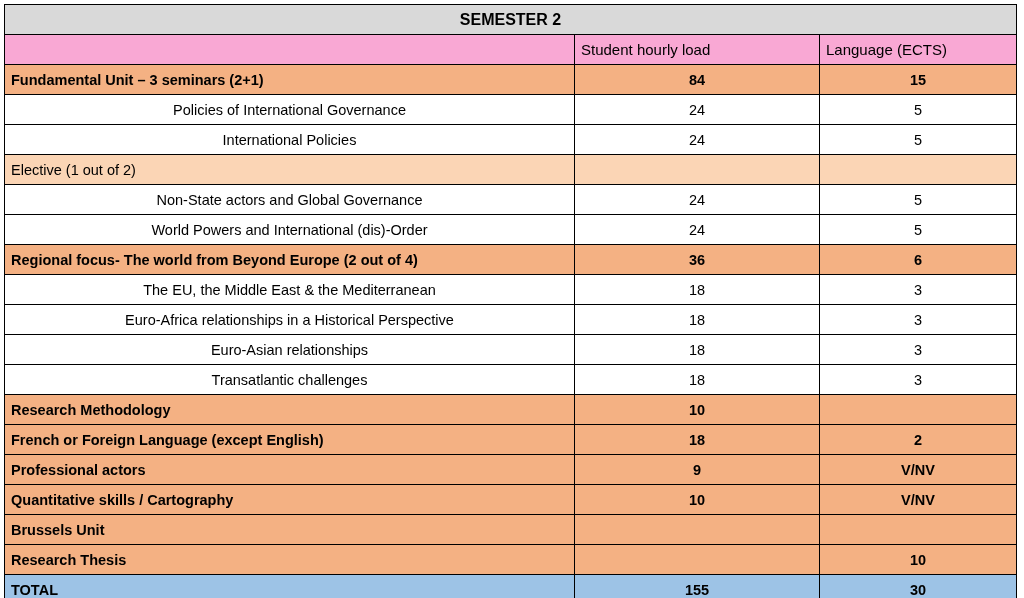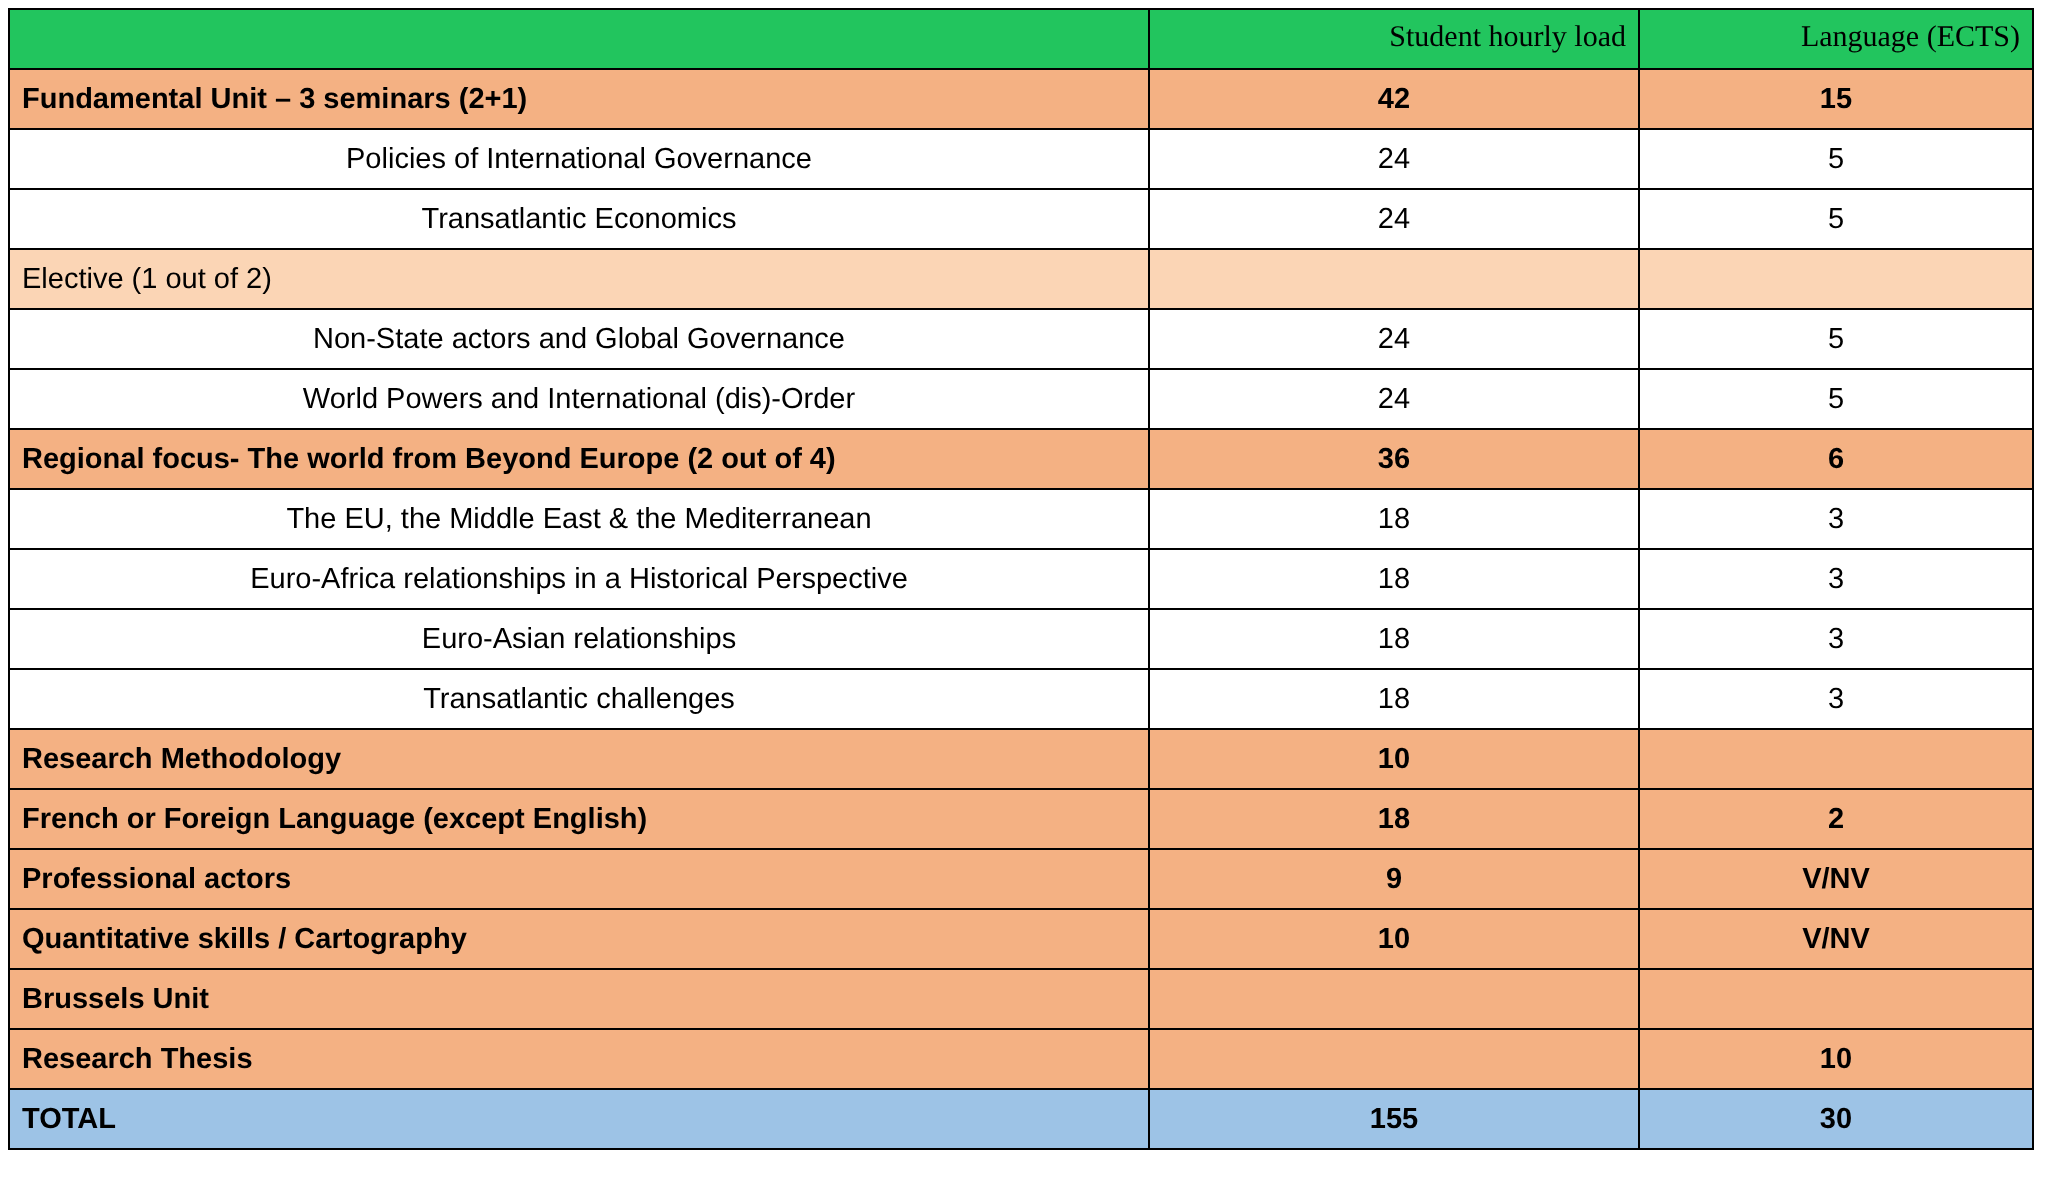--- a/index.html
+++ b/index.html
@@ -39,24 +39,23 @@
   col.c-credits { width: 197px; }
 
   .title-cell {
     background: #d9d9d9;
     text-align: center;
     font-size: 16px;
     font-weight: bold;
     height: 32px;
   }
   .hdr {
-    background: #22c55e;
-    text-align: right;
+    background: #f9a8d4;
+    text-align: left;
     font-size: 15px;
-    font-family: Liberation Serif, serif;
   }
   .hdr.blank { border-left: 1px solid #000; }
 
   .num { text-align: center; }
 
   
   .row-unit td { background: #f4b183; font-weight: bold; }
   .row-light td { background: #fbd5b5; }
   .row-plain td { background: #ffffff; text-align: center; }
   .row-total td { background: #9dc3e6; font-weight: bold; }
@@ -68,36 +67,39 @@
 
 <div class="sheet">
   <table class="curriculum">
     <colgroup>
       <col class="c-name">
       <col class="c-hours">
       <col class="c-credits">
     </colgroup>
     <tbody>
       <tr>
+        <td class="title-cell" colspan="3">SEMESTER 2</td>
+      </tr>
+      <tr>
         <td class="hdr blank"></td>
         <td class="hdr">Student hourly load</td>
         <td class="hdr">Language (ECTS)</td>
       </tr>
     <tr class="row-unit">
           <td class="name">Fundamental Unit – 3 seminars (2+1)</td>
-          <td class="num">42</td>
+          <td class="num">84</td>
           <td class="num">15</td>
         </tr>
         <tr class="row-plain">
           <td class="name">Policies of International Governance</td>
           <td class="num">24</td>
           <td class="num">5</td>
         </tr>
         <tr class="row-plain">
-          <td class="name">Transatlantic Economics</td>
+          <td class="name">International Policies</td>
           <td class="num">24</td>
           <td class="num">5</td>
         </tr>
         <tr class="row-light">
           <td class="name">Elective (1 out of 2)</td>
           <td class="num"></td>
           <td class="num"></td>
         </tr>
         <tr class="row-plain">
           <td class="name">Non-State actors and Global Governance</td>

